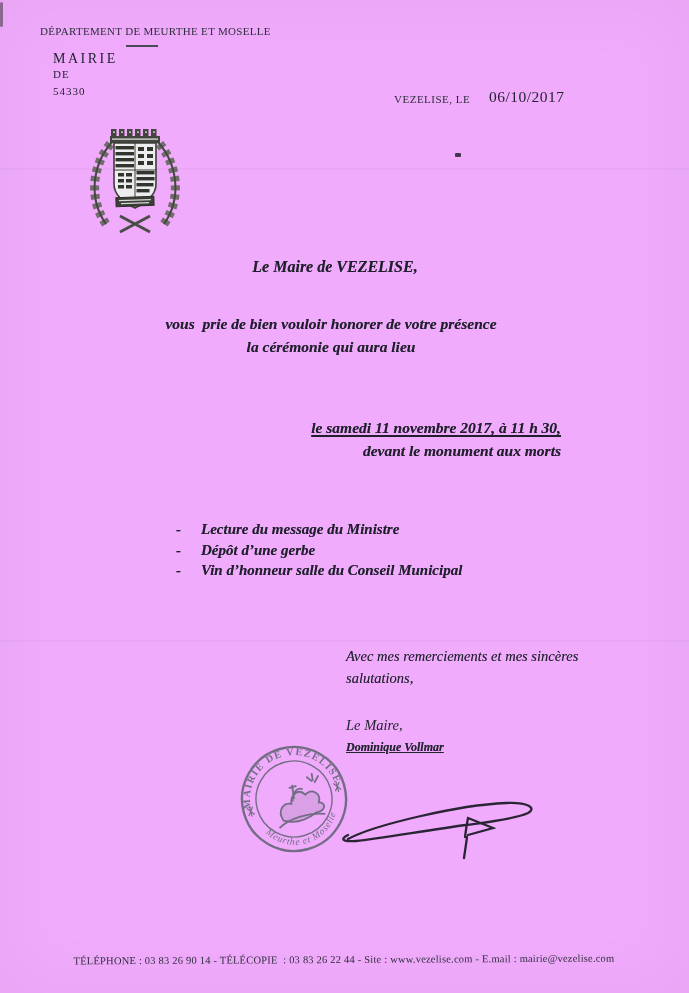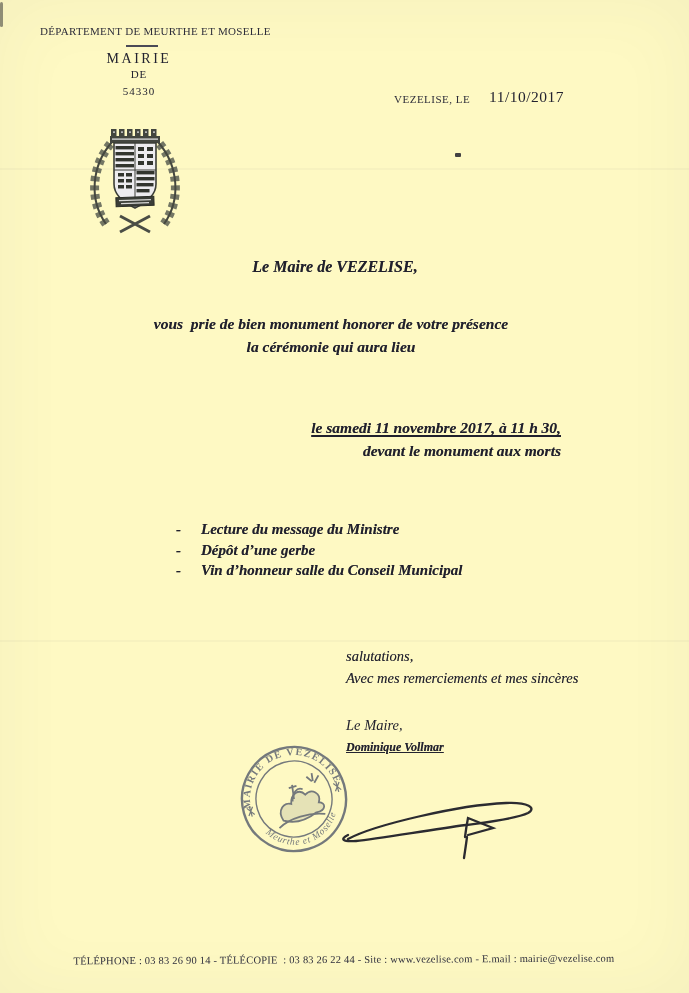--- a/index.html
+++ b/index.html
@@ -1,30 +1,30 @@
 <!DOCTYPE html>
 <html><head>
 <meta charset="utf-8">
 <style>
   html,body{margin:0;padding:0;background:#888;}
   .page{
     position:relative;width:689px;height:993px;margin:0 auto;
-    background:#fef9c3;
+    background:#f0abfc;
     overflow:hidden;
     font-family:"Liberation Serif", serif;
     color:#232330;
     box-shadow:inset 0 0 70px rgba(90,90,110,0.06);
   }
   .abs{position:absolute;}
   .pre{white-space:pre;}
 
   
   .dept-line{left:40px;top:25px;font-size:11px;letter-spacing:.3px;color:#2e2e3a;}
   .dept-rule{left:126px;top:45px;width:32px;height:2px;background:#4a4a56;}
-  .mairie-block{left:53px;top:52px;width:172px;text-align:center;line-height:1;}
+  .mairie-block{left:53px;top:52px;width:172px;line-height:1;}
   .mairie-label{font-size:14px;letter-spacing:2.5px;}
   .de-label{font-size:11px;letter-spacing:1px;margin-top:3px;}
   .city-name{font-size:26px;letter-spacing:8px;margin-top:3px;margin-left:6px;font-weight:500;}
   .postal-code{font-size:11px;letter-spacing:1px;margin-top:6px;}
 
   
   .place-label{left:394px;top:93px;font-size:11px;letter-spacing:.5px;color:#2e2e3a;}
   .date-value{left:489px;top:88px;font-size:15.5px;letter-spacing:.5px;font-weight:500;}
 
   
@@ -131,27 +131,27 @@
       <g transform="rotate(-2 51 74)">
         <rect x="32" y="69" width="38" height="9" fill="#3b3e37" stroke="#2c2e28"></rect>
         <rect x="35" y="71.5" width="32" height="1.2" fill="#d9d9d7"></rect>
         <rect x="37" y="74.5" width="28" height="1.2" fill="#d9d9d7"></rect>
       </g>
     </svg>
   </div>
 
   <div class="abs">
     <div class="abs place-label pre">VEZELISE, LE</div>
-    <div class="abs date-value">11/10/2017</div>
+    <div class="abs date-value">06/10/2017</div>
   </div>
 
   <div class="abs salutation btxt pre">Le Maire de VEZELISE,</div>
 
   <div class="abs invite btxt">
-    <div class="pre">vous  prie de bien monument honorer de votre présence</div>
+    <div class="pre">vous  prie de bien vouloir honorer de votre présence</div>
     <div class="pre">la cérémonie qui aura lieu</div>
   </div>
 
   <div class="abs event btxt">
     <div class="u pre">le samedi 11 novembre 2017, à 11 h 30,</div>
     <div class="pre">devant le monument aux morts</div>
   </div>
 
   <div class="abs agenda btxt">
     <div class="agenda-row">
@@ -162,22 +162,22 @@
       <span class="agenda-dash">-</span>
       <span class="pre">Dépôt d’une gerbe</span>
     </div>
     <div class="agenda-row">
       <span class="agenda-dash">-</span>
       <span class="pre">Vin d’honneur salle du Conseil Municipal</span>
     </div>
   </div>
 
   <div class="abs closing">
+    <div class="pre">Avec mes remerciements et mes sincères</div>
     <div class="pre">salutations,</div>
-    <div class="pre">Avec mes remerciements et mes sincères</div>
   </div>
 
   <div class="abs signer">
     <div class="pre">Le Maire,</div>
     <div class="signer-name pre">Dominique Vollmar</div>
   </div>
 
   <svg class="abs seal" viewBox="0 0 112 112">
     <g transform="rotate(-16 56 56)" stroke="#5d6370" fill="none">
       <circle cx="56" cy="56" r="52" stroke-width="2.4"></circle>

